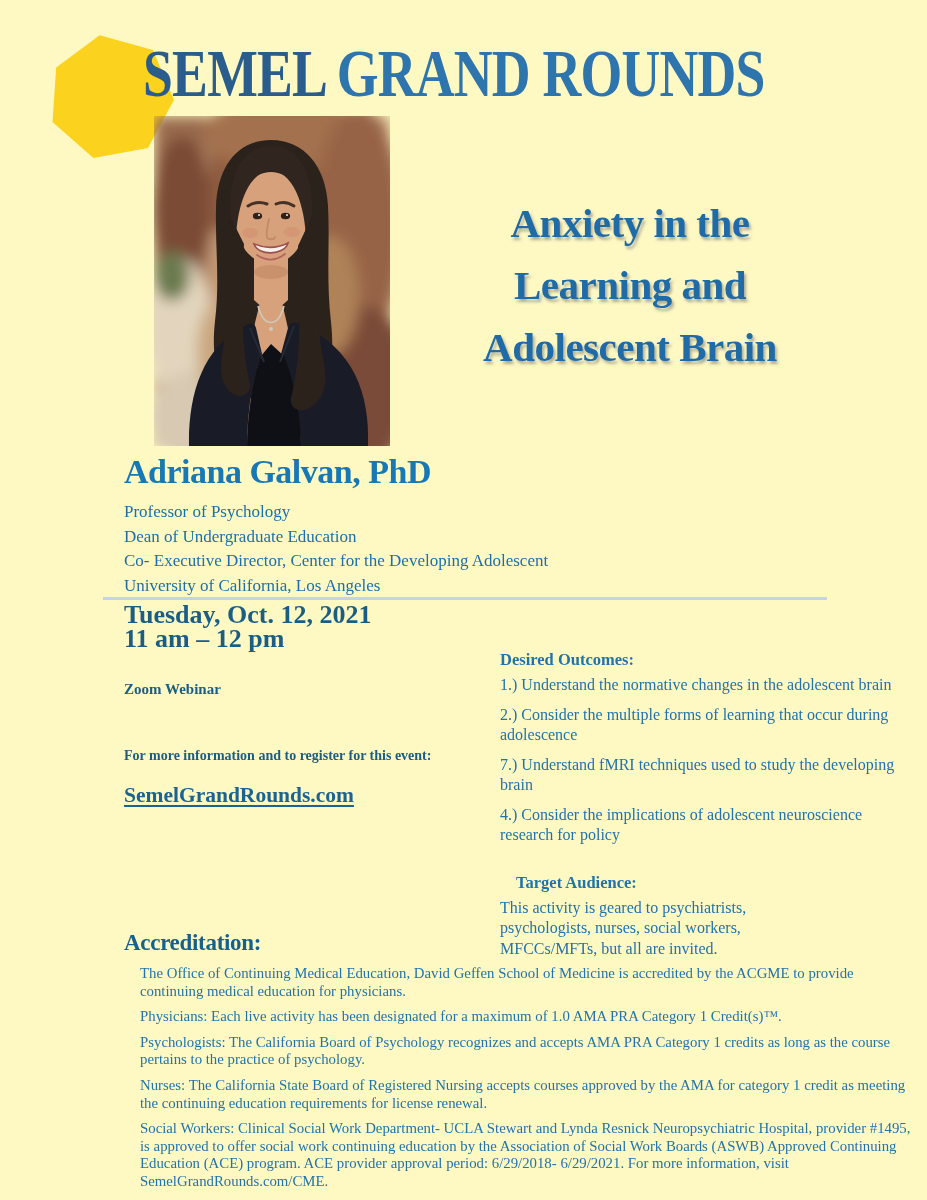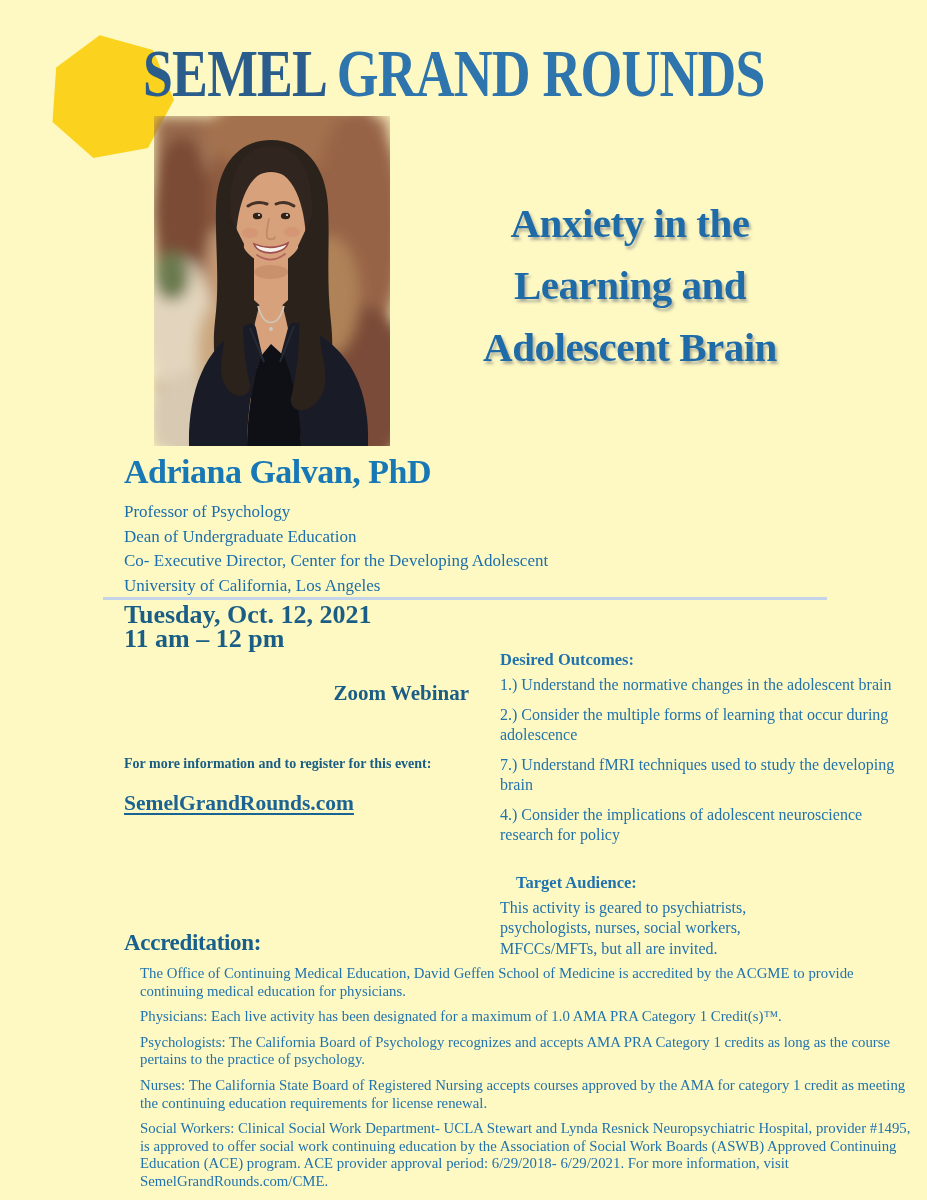--- a/index.html
+++ b/index.html
@@ -32,21 +32,21 @@
   
   .name{
     position:absolute;left:124px;top:453px;font-size:34px;font-weight:700;
     color:#1878b6;letter-spacing:-0.5px;
   }
   .credentials{position:absolute;left:124px;top:500px;color:#1b6fad;font-size:17px;line-height:24.5px;}
   .divider{position:absolute;left:103px;top:597px;width:724px;height:3px;background:#c3d4e8;}
   
   .left-col{position:absolute;left:124px;top:603px;width:345px;color:#1a5e86;}
   .event-date,.event-time{font-size:26px;font-weight:700;line-height:24px;}
-  .event-format{margin-top:30px;font-size:21px;font-weight:700;text-align:right;}
+  .event-format{margin-top:30px;font-size:15px;font-weight:700;}
   .register-prompt{margin-top:42px;font-size:14px;font-weight:700;line-height:32px;width:335px;}
   .register-link{
     display:inline-block;margin-top:11px;font-size:21.5px;font-weight:700;color:#1a6393;
     text-decoration:underline;text-underline-offset:3px;cursor:pointer;
   }
   
   .right-col{position:absolute;left:500px;top:620px;width:395px;color:#2173ae;}
   .sec-heading{font-size:16.5px;font-weight:700;line-height:21px;margin-bottom:5px;margin-top:29px;}
   .outcome{font-size:16px;line-height:20.5px;margin-bottom:9px;}
   .audience-heading{margin-top:26px;margin-left:16px;}

